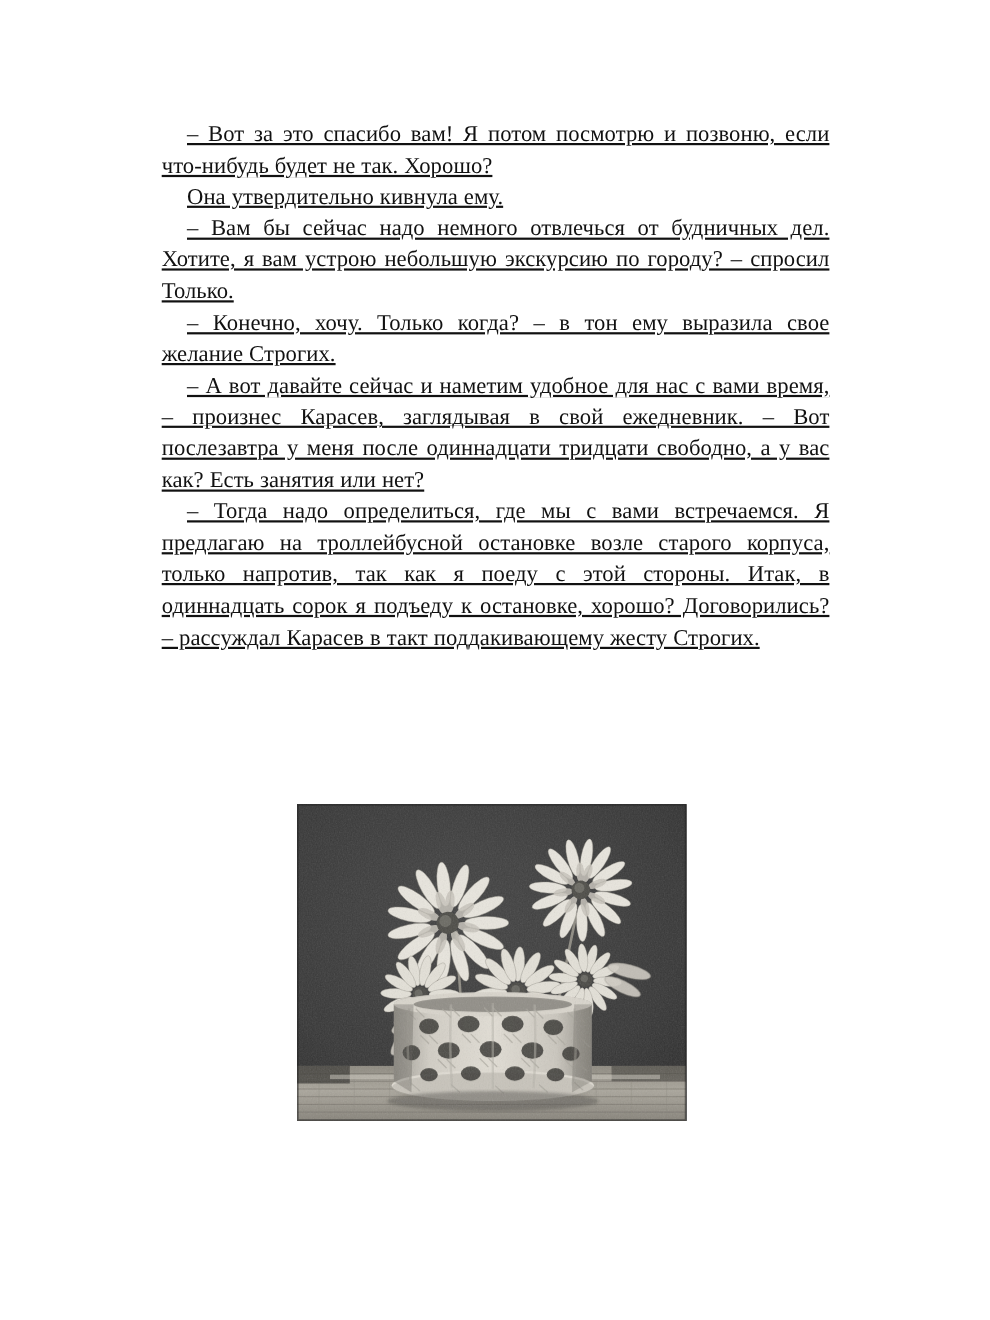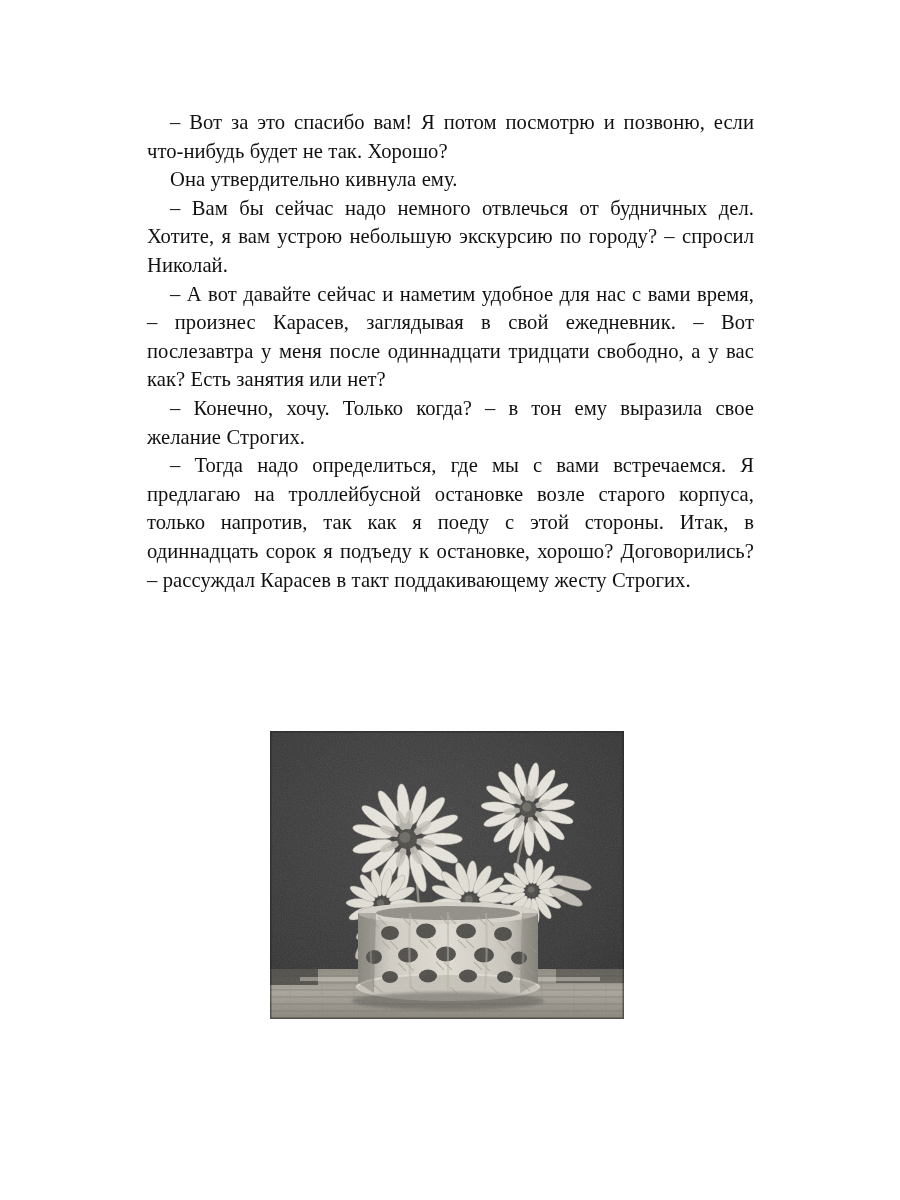--- a/index.html
+++ b/index.html
@@ -35,20 +35,21 @@
   .para {
     margin: 0;
     text-align: justify;
     text-align-last: left;
     text-indent: 23px;
     font-size: 20.6px;
     line-height: 28.6px;
     letter-spacing: 0.05px;
     word-spacing: 0.2px;
     hyphens: manual;
+    text-decoration: underline;
   }
 
   
   .figure {
     position: absolute;
     left: 270px;
     top: 731px;
     width: 354px;
     height: 288px;
   }
@@ -67,23 +68,23 @@
   }
 </style>
 </head>
 <body>
 
 <div class="page">
 
   <div class="text-column">
     <p class="para">– Вот за это спасибо вам! Я потом посмотрю и позвоню, если что-нибудь будет не так. Хорошо?</p>
     <p class="para">Она утвердительно кивнула ему.</p>
-    <p class="para">– Вам бы сейчас надо немного отвлечься от будничных дел. Хотите, я вам устрою небольшую экскурсию по городу? – спросил Николай.</p>
+    <p class="para">– Вам бы сейчас надо немного отвлечься от будничных дел. Хотите, я вам устрою небольшую экскурсию по городу? – спросил Только.</p>
+    <p class="para">– Конечно, хочу. Только когда? – в тон ему выразила свое желание Строгих.</p>
     <p class="para">– А вот давайте сейчас и наметим удобное для нас с вами время, – произнес Карасев, заглядывая в свой ежедневник. – Вот послезавтра у меня после одиннадцати тридцати свободно, а у вас как? Есть занятия или нет?</p>
-    <p class="para">– Конечно, хочу. Только когда? – в тон ему выразила свое желание Строгих.</p>
     <p class="para">– Тогда надо определиться, где мы с вами встречаемся. Я предлагаю на троллейбусной остановке возле старого корпуса, только напротив, так как я поеду с этой стороны. Итак, в одиннадцать сорок я подъеду к остановке, хорошо? Договорились? – рассуждал Карасев в такт поддакивающему жесту Строгих.</p>
   </div>
 
   <div class="figure">
     <div class="photo">
       <svg viewBox="0 0 354 288" preserveAspectRatio="none" role="img" aria-label="Flowers in a crocheted basket">
         <defs>
 
           <filter id="grain" x="0" y="0" width="100%" height="100%">
             <feTurbulence type="fractalNoise" baseFrequency="0.85" numOctaves="3" seed="7" result="n"></feTurbulence>

